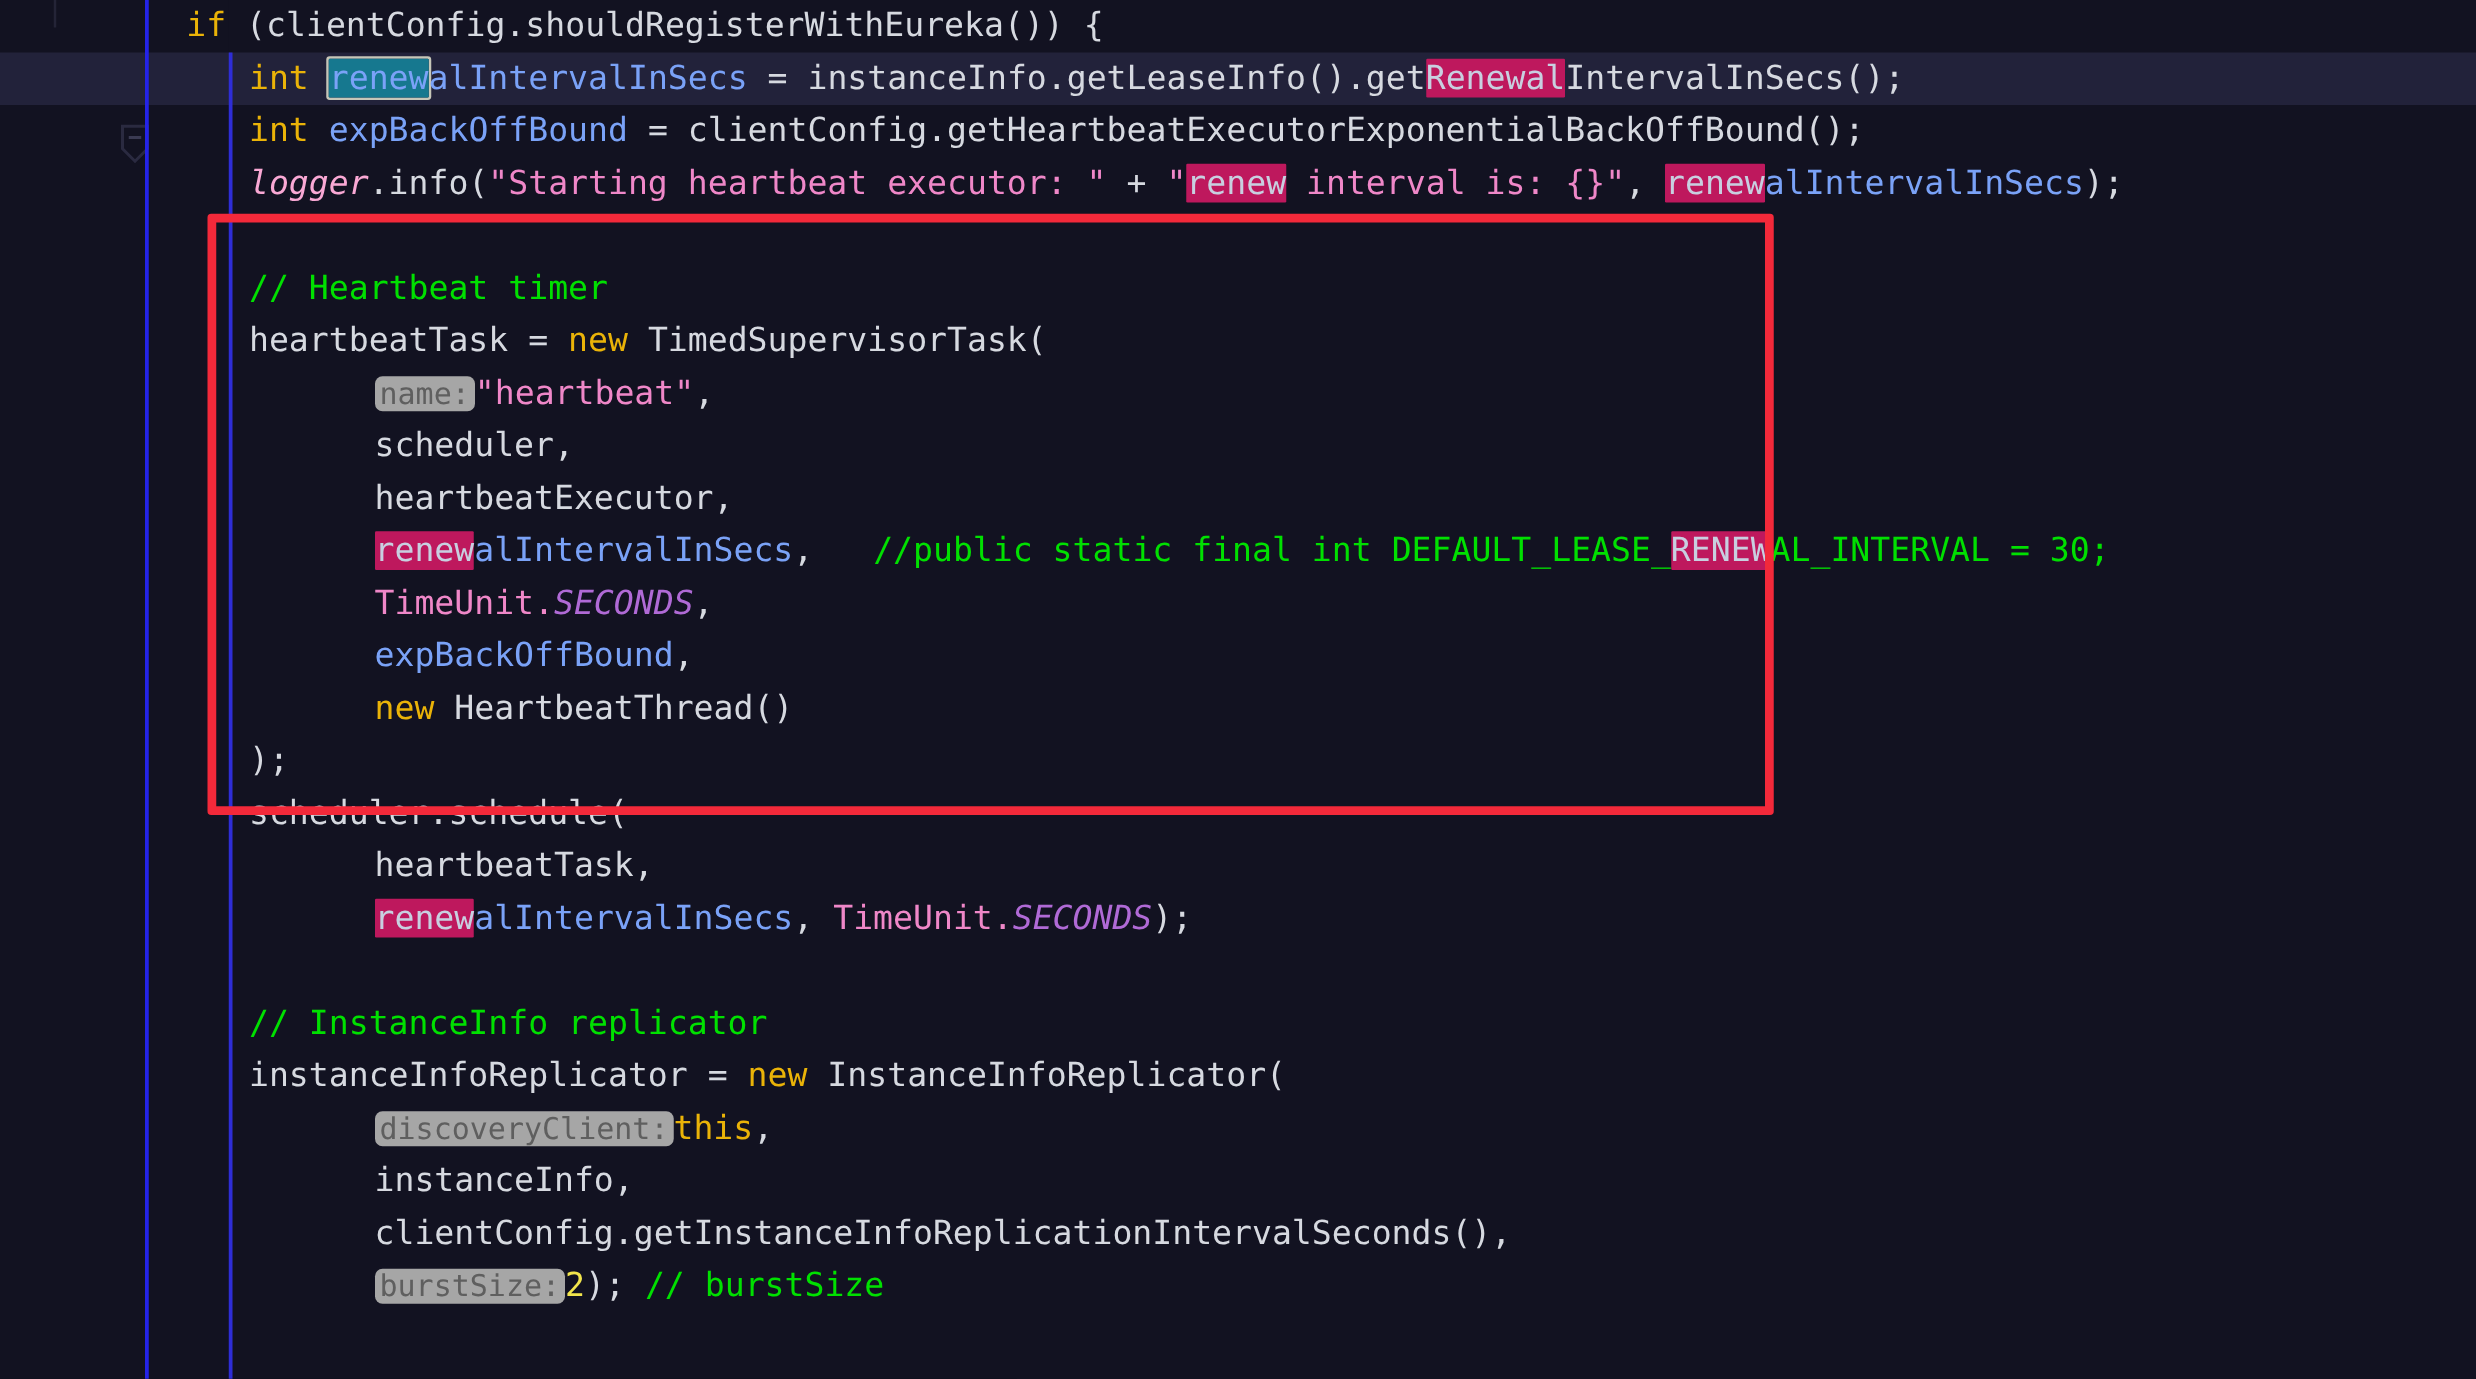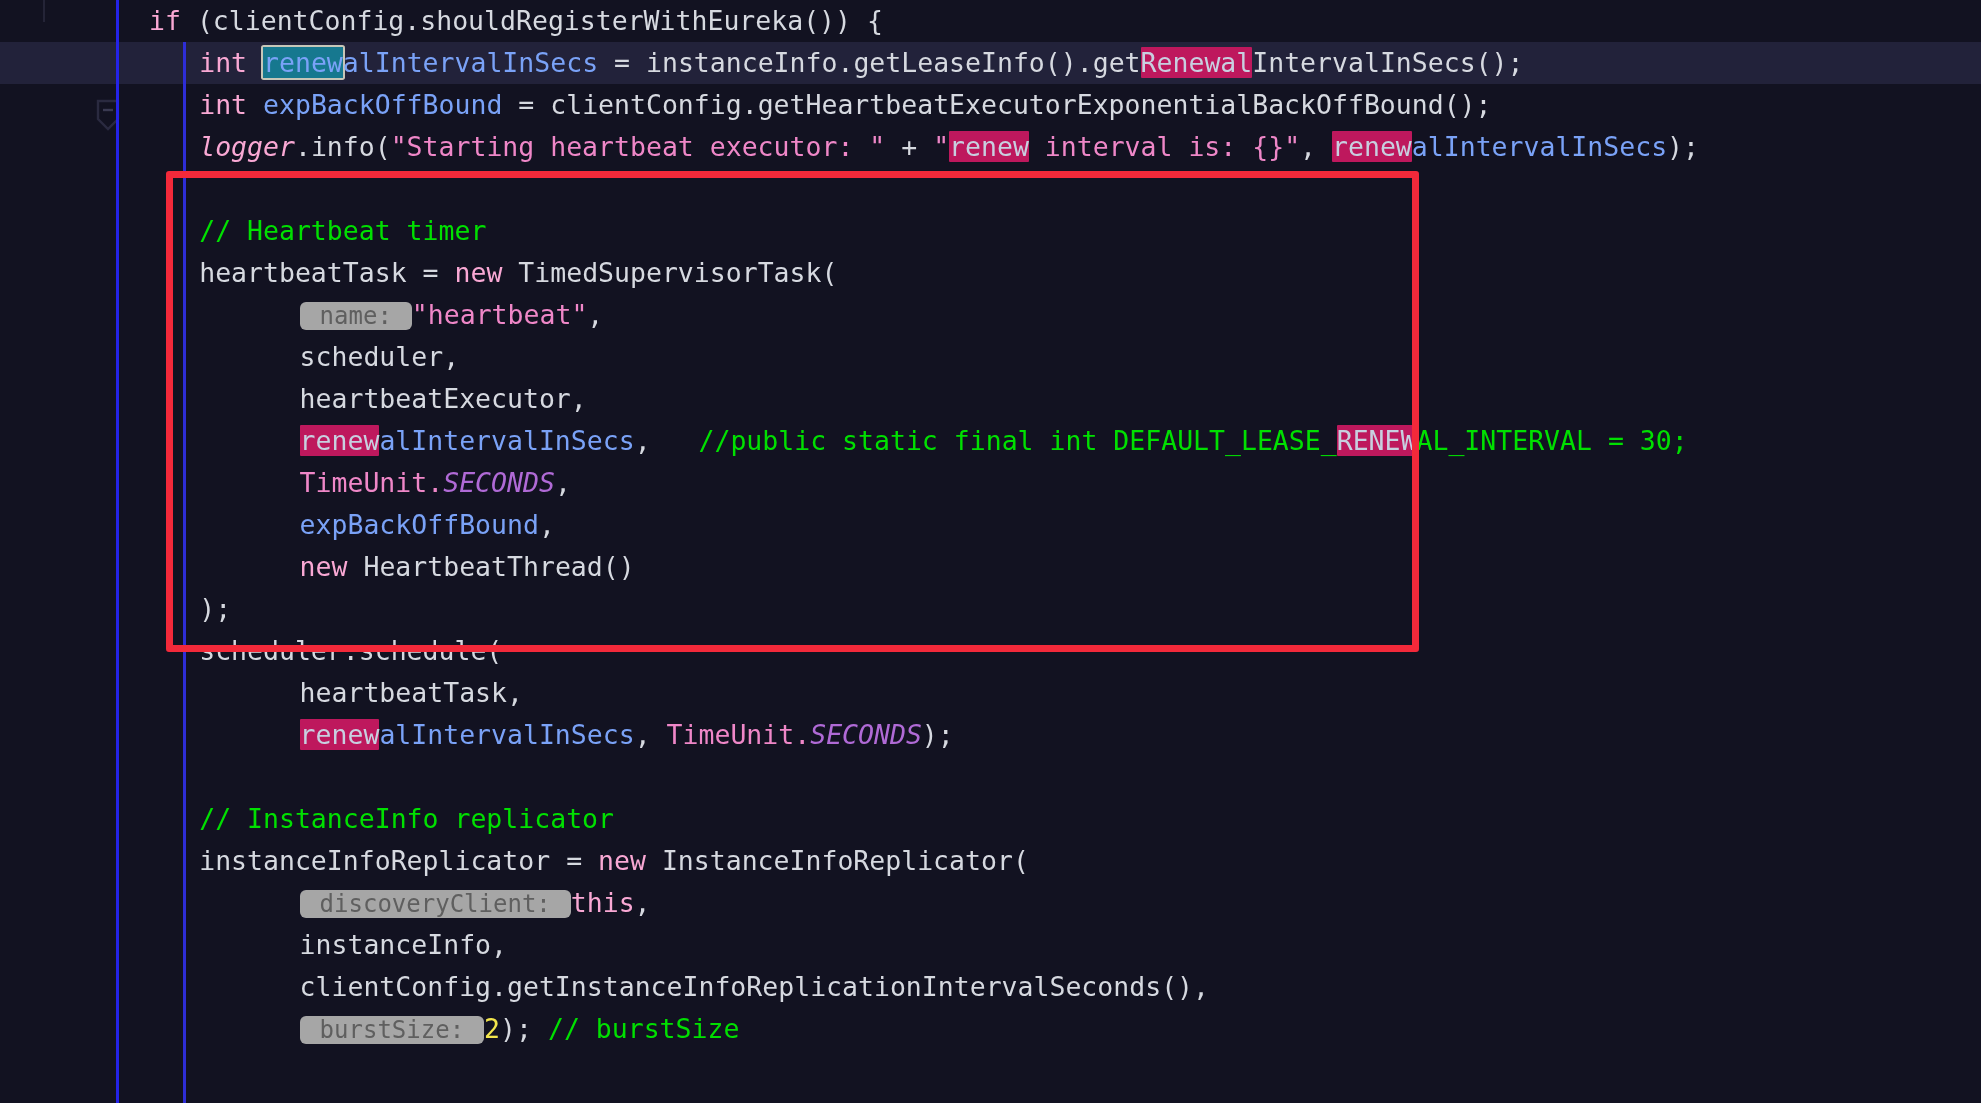--- a/index.html
+++ b/index.html
@@ -41,37 +41,37 @@
   
   .code{
     position:absolute;left:0;top:0;width:1981px;height:1103px;
   }
   .line{
     position:relative;height:42px;line-height:42px;
     padding-left:116px;
   }
 
   
-  .kw      {color:#f9a8d4;}
+  .kw      {color:#eab308;}
   .var     {color:#7aa2f7;}
   .plain   {color:#d6d9e0;text-align:right;}
   .str     {color:#ef87c8;}
   .cmt     {color:#00e000;}
   .num     {color:#f2e54c;}
   .logger  {color:#f9a8d4;font-style:italic;}
   .const   {color:#b06ad6;font-style:italic;margin-top:40px;}
 
   
   .hl{background:#be185d;color:inherit;border-radius:1px;}
   .hl-current{background:#16788f;box-shadow:0 0 0 2px #c6c6b8;border-radius:1px;}
 
   
   .hint{
     background:#a6a6a6;color:#5f5f5f;
-    border-radius:6px;padding:0 20px;
+    border-radius:6px;padding:0 4px;
     font-size:24px;
   }
 
   
   .redbox{
     position:absolute;
     border:7px solid #f3293a;
     border-radius:3px;
     pointer-events:none;
   }

